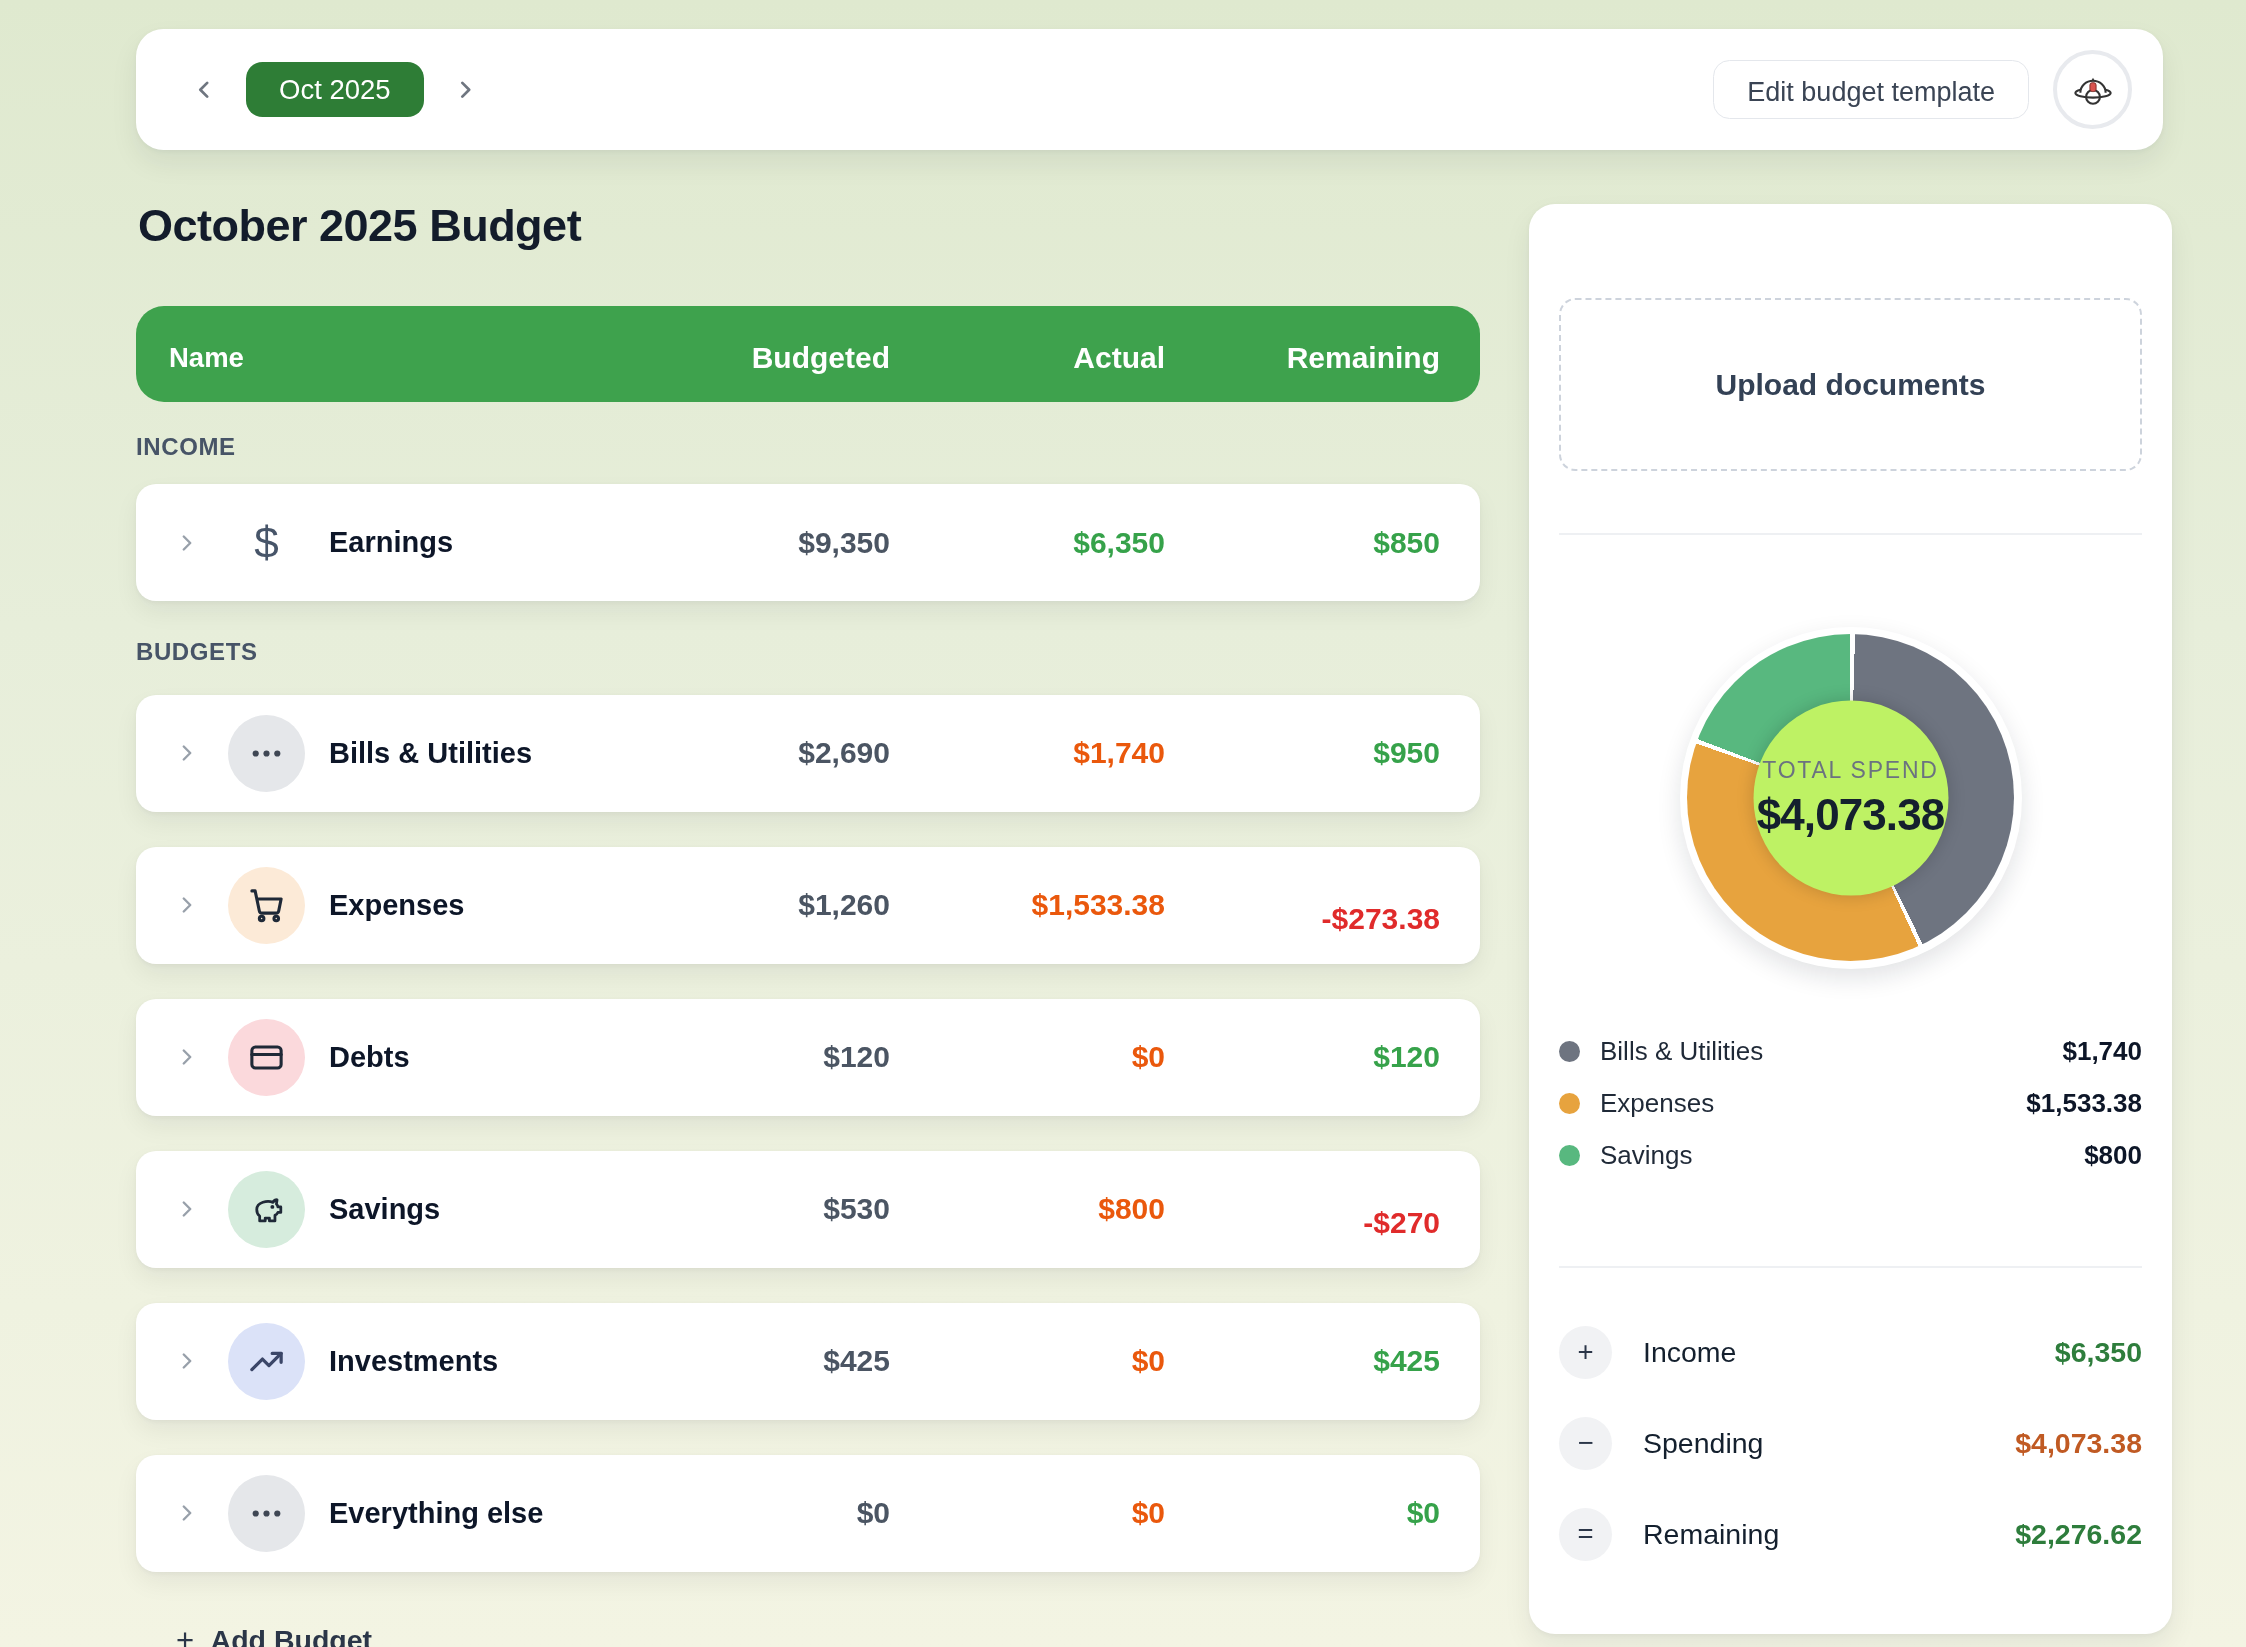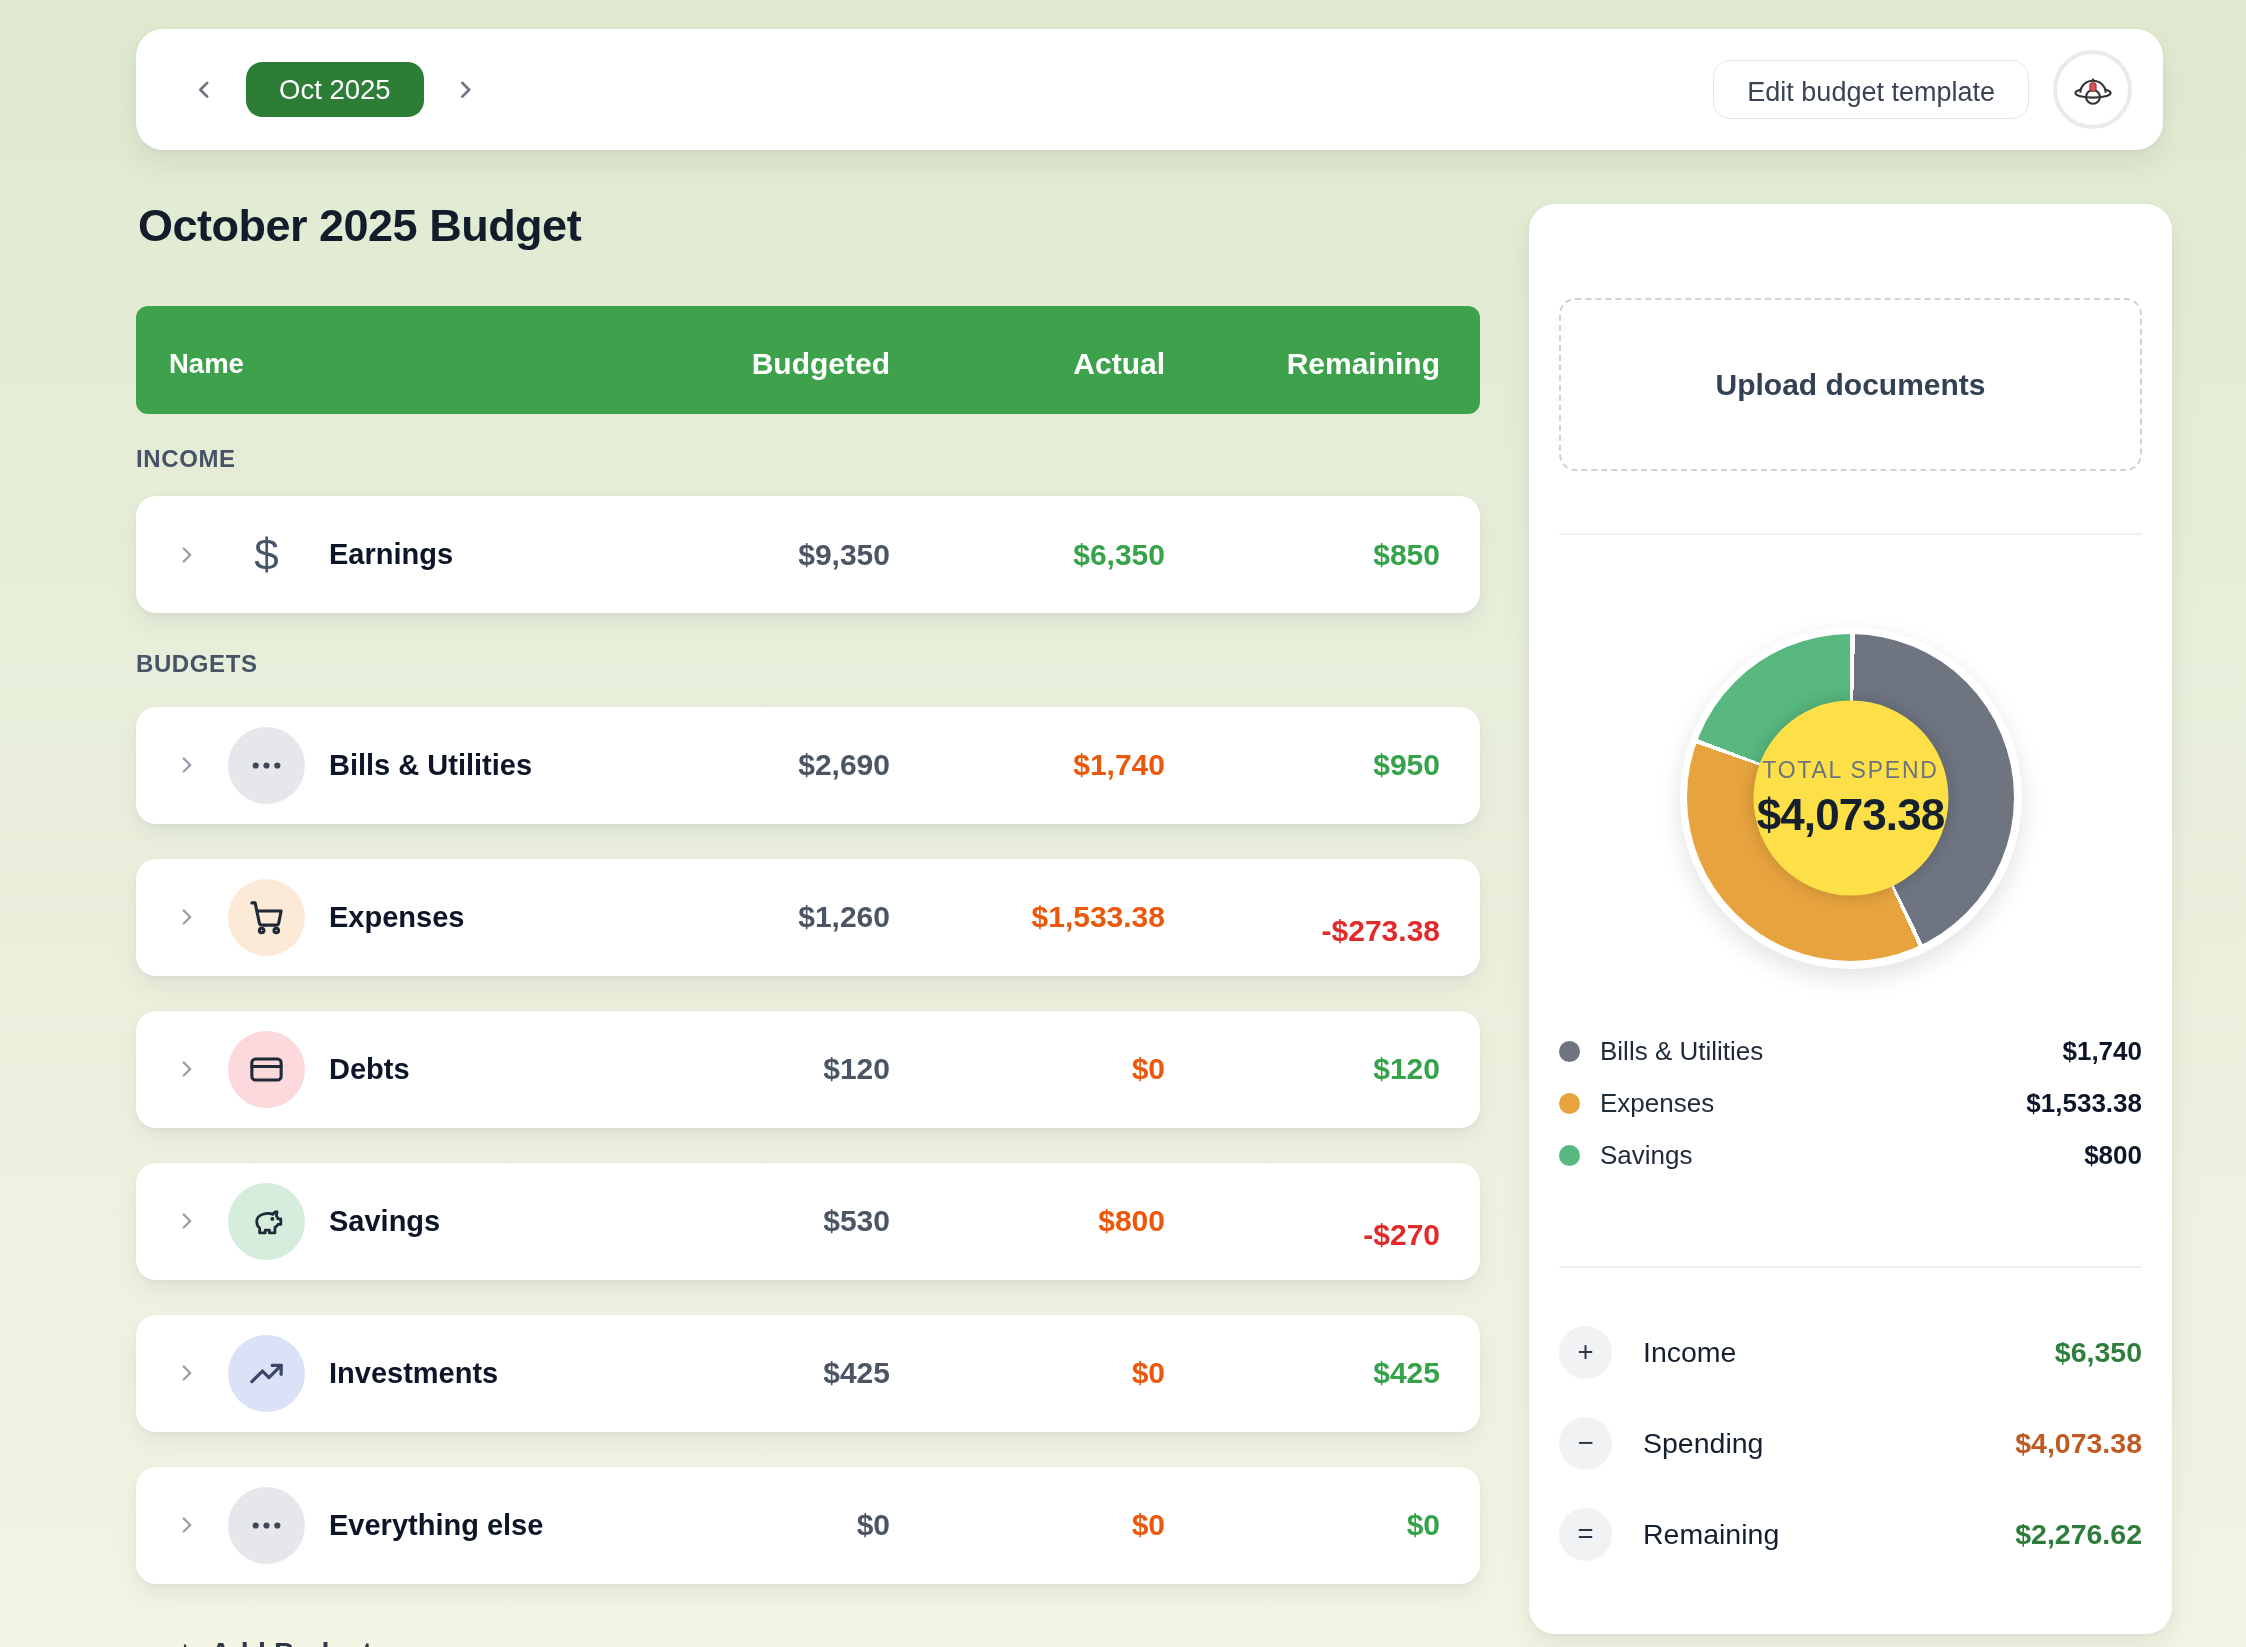--- a/index.html
+++ b/index.html
@@ -45,21 +45,21 @@
     font-size:45px; font-weight:700; color:#131c2b; letter-spacing:-0.5px;
   }
 
   
   .table-wrap{ position:absolute; left:136px; top:306px; width:1344px; }
   .grid-cols{
     display:grid; grid-template-columns:1fr 285px 275px 275px;
     align-items:center;
   }
   .thead{
-    height:108px; background:#3ea24d; border-radius:12px;
+    height:96px; background:#3ea24d; border-radius:28px;
     color:#fff; font-size:27.5px; font-weight:600;
     padding:8px 40px 0 33px; margin-bottom:29px;
   }
   .thead .col-val{ text-align:right; }
   .section-label{
     font-size:24px; font-weight:700; color:#475467; letter-spacing:0.6px;
     height:31px; display:flex; align-items:center; margin-bottom:22px;
   }
   .section-label.budgets{ margin-top:35px; margin-bottom:27.5px; }
   .row-card{
@@ -115,21 +115,21 @@
     border-radius:50%; background:#fff;
     box-shadow:0 9.2px 24px rgba(15,23,42,.12);
     padding:7.3px;
   }
   .donut{
     width:327px; height:327px; border-radius:50%;
     background:#e5e7eb; 
   }
   .donut-hole{
     position:absolute; left:50%; top:50%; transform:translate(-50%,-50%);
-    width:195px; height:195px; border-radius:50%; background:#fde047;
+    width:195px; height:195px; border-radius:50%; background:#bef264;
     box-shadow:0 0 16.5px rgba(0,0,0,.18);
     display:flex; flex-direction:column; align-items:center; justify-content:center; gap:5.5px;
     text-align:center;
   }
   .donut-hole .cap{ font-size:23px; letter-spacing:1.8px; color:#6b7280; font-weight:500; }
   .donut-hole .amt{ font-size:44px; font-weight:700; color:#14202e; letter-spacing:-0.9px; }
 
   .legend{ margin-top:57px; }
   .legend-row{
     display:flex; align-items:center; height:52px;

